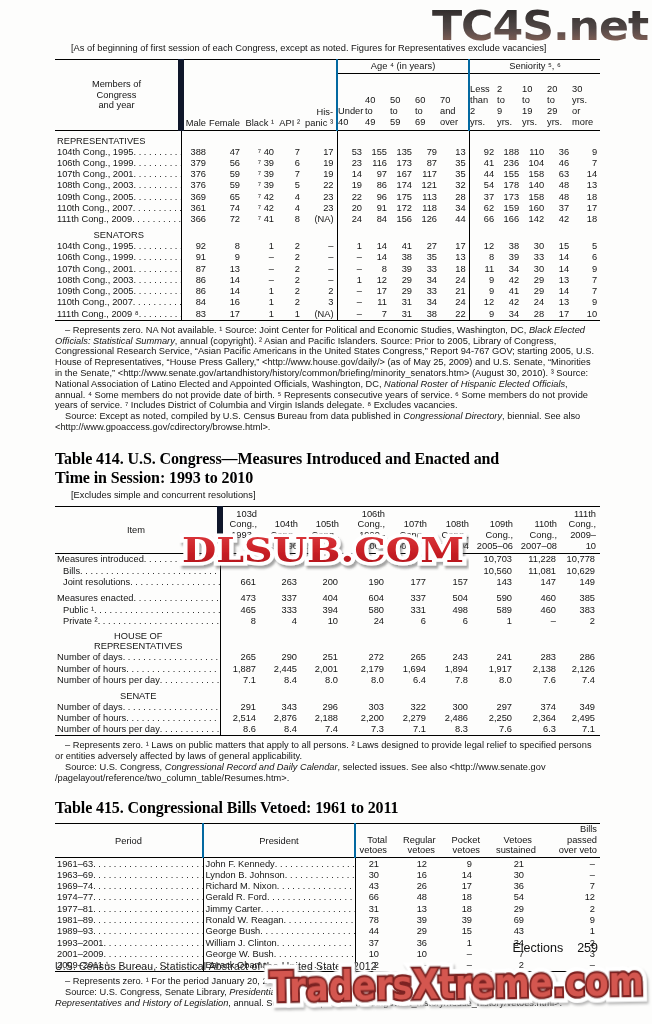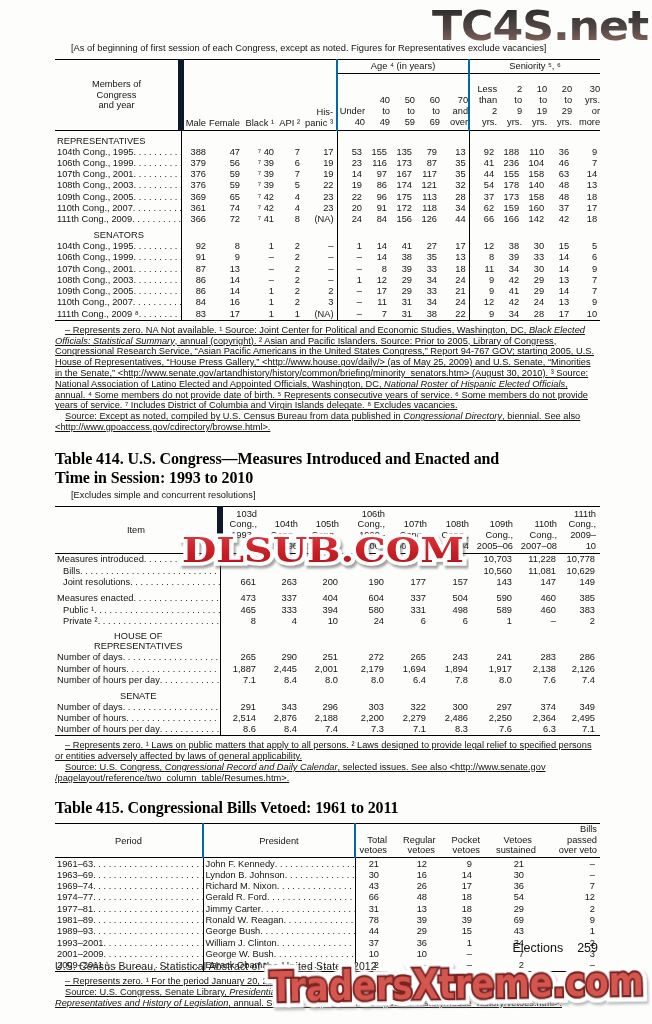--- a/index.html
+++ b/index.html
@@ -11,21 +11,21 @@
   .tbl-note{font-size:9.3px;line-height:11px;margin:3px 16px 5px;}
   .t414t{margin-top:16px;}
   .t415t{margin-top:15px;margin-bottom:6px;}
   table{border-collapse:collapse;width:100%;table-layout:fixed;
         border-top:1.6px solid #000;border-bottom:1.5px solid #000;}
   th,td{padding:0;font-weight:normal;font-size:9.3px;line-height:11px;vertical-align:bottom;
         overflow:hidden;}
   thead th{white-space:pre-line;}
   .stub-h{text-align:center;vertical-align:middle;line-height:10.5px;}
   .num-h{text-align:right;padding:0 3px 2px 0;line-height:10.3px;}
-  .cen{text-align:right;padding:10px 0 2px 0;}
+  .cen{text-align:left;padding:10px 0 2px 0;}
   .col-h{text-align:right;padding:2px 4px 2px 0;line-height:10.6px;}
   .grp{text-align:center;vertical-align:middle;height:13px;border-bottom:1px solid #000;}
   .vl{border-left:2px solid #0369a1;}
   .br{border-right:6px solid #0f172a;}
   thead th{border-bottom:0;}
   tr.hb th{border-bottom:1px solid #000;}
   #t413 .stub-h,#t414 .item,#t415 thead th{border-bottom:1px solid #000;}
   tbody td{height:11.3px;}
   .num{text-align:right;padding-right:3px;}
   #t414 .num{padding-right:5px;}
@@ -38,21 +38,21 @@
   #t415 tbody td:nth-child(1),#t415 tbody td:nth-child(2){border-right:1px solid #000;}
   td.stub{padding-left:2px;}
   .leader{display:flex;align-items:baseline;}
   .lbl{white-space:nowrap;}
   .dots{flex:1;overflow:hidden;white-space:nowrap;}
   .dots::before{content:" . . . . . . . . . . . . . . . . . . . . . . . . . . . . . . . . . . . . . . . . . . . . . . . . . . . .";}
   .sect{text-align:center;white-space:pre-line;padding-top:4px;line-height:10.6px;}
   .sleft{text-align:left;}
   tr.spacer td{height:5px;line-height:5px;font-size:1px;}
   .fns{margin-top:4px;}
-  .fns p{margin:0;font-size:9.25px;line-height:10.8px;text-indent:10px;text-decoration:underline;}
+  .fns p{margin:0;font-size:9.25px;line-height:10.8px;text-indent:10px;}
   .it{font-style:italic;}
   .wm{position:absolute;z-index:10;pointer-events:none;}
   #wm-top{top:0;left:426px;}
   .t414wrap{position:relative;}
   #wm-mid{top:21px;left:122px;}
   #wm-bot{top:952px;left:262px;}
   .elections{position:absolute;right:54px;top:941px;font-size:12.5px;color:#111;}
   .elections .pgnum{margin-left:14px;}
   .source-line{position:absolute;left:55px;top:961px;font-size:10.4px;letter-spacing:.2px;color:#222;}
 </style>

